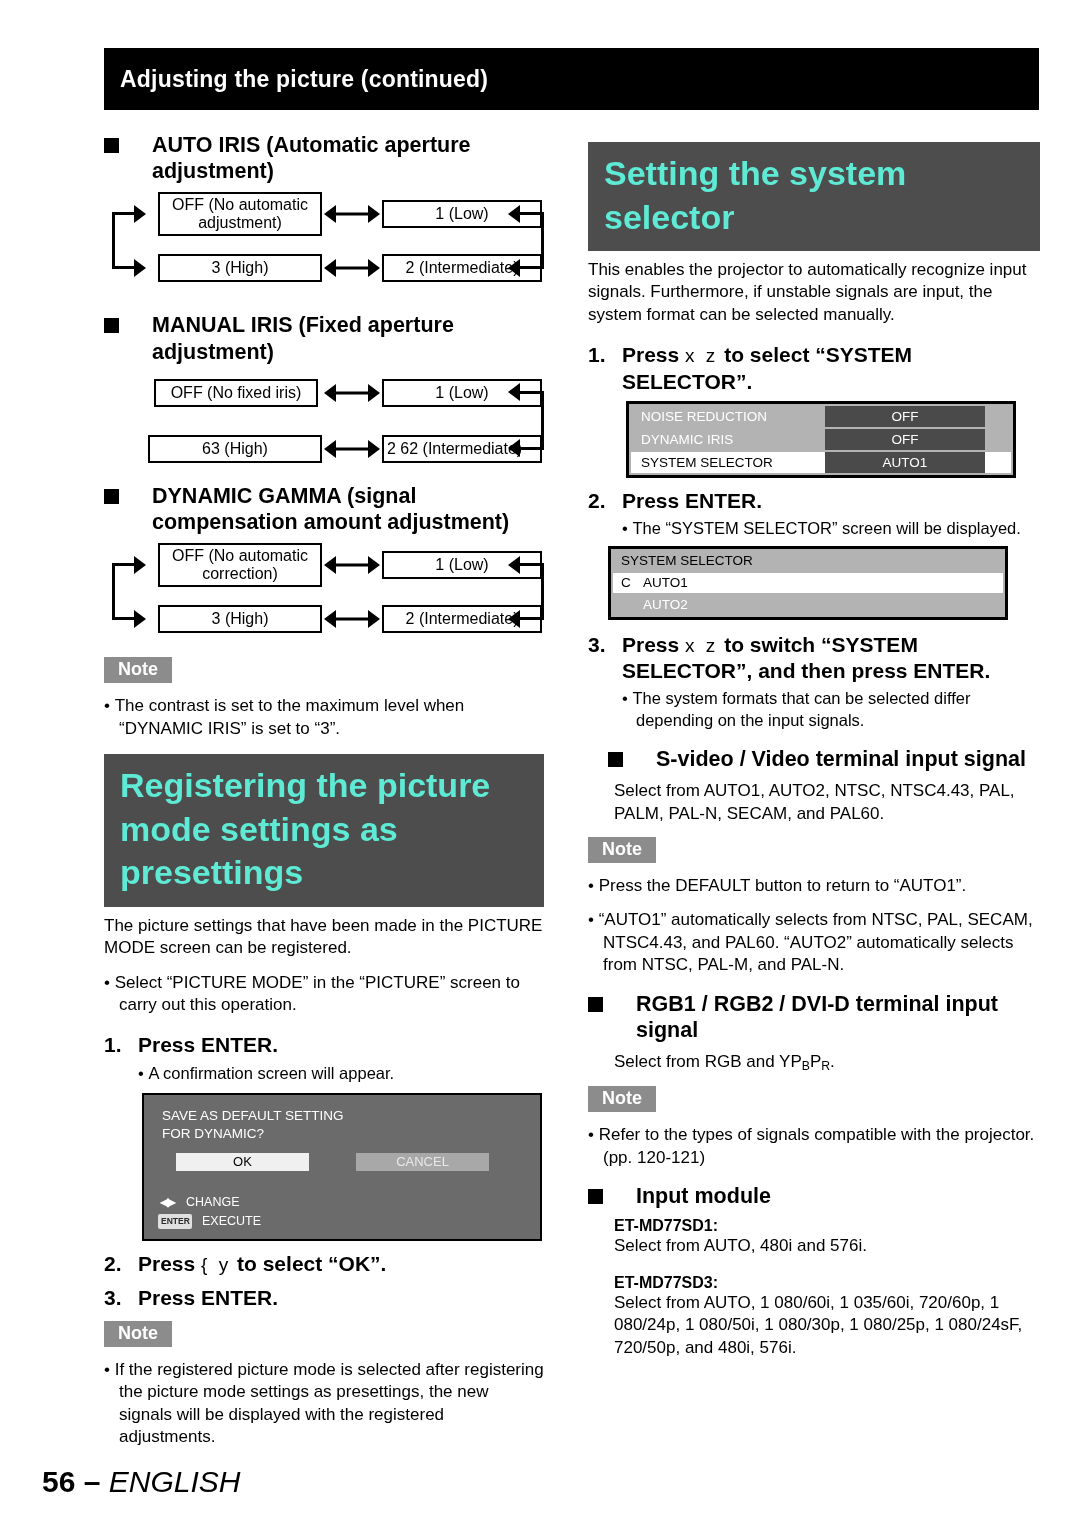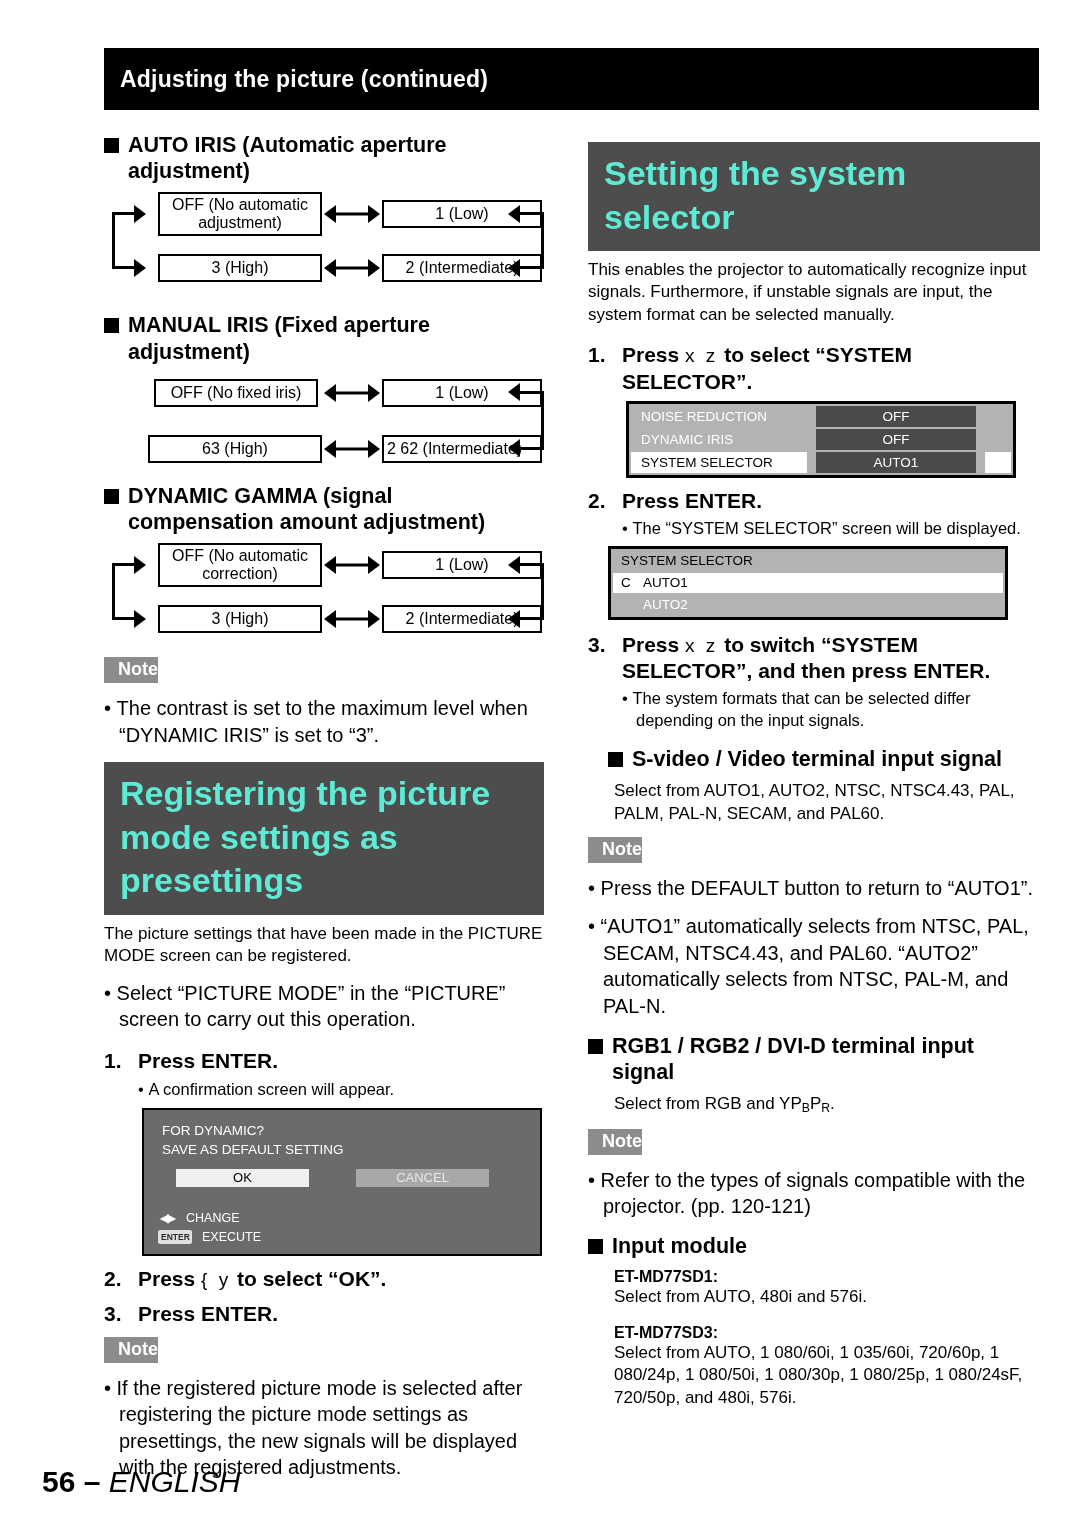--- a/index.html
+++ b/index.html
@@ -46,36 +46,37 @@
   }
 
   
   .sq-head {
     display: flex;
     align-items: flex-start;
     font-size: 21.5px;
     font-weight: bold;
     line-height: 1.22;
     margin: 0 0 8px 0;
+    gap: 24px;
   }
   .sq-head .sq {
     flex: 0 0 auto;
     width: 15px; height: 15px;
     background: #000;
     margin: 6px 9px 0 0;
   }
   .sq-head .txt { flex: 1 1 auto; }
 
   p.body-text {
     font-size: 17px;
     line-height: 1.32;
     margin: 0 0 4px 0;
   }
   .bullet {
-    font-size: 20px;
+    font-size: 17px;
     line-height: 1.32;
     margin: 12px 0 4px 0;
     padding-left: 15px;
     text-indent: -15px;
   }
   .bullet::before { content: "\2022\00a0"; }
 
   .step {
     display: flex;
     font-size: 21px;
@@ -121,21 +122,21 @@
     padding: 10px 16px 12px 16px;
   }
 
   
   .note-tag {
     display: inline-block;
     background: #8c8c8c;
     color: #fff;
     font-size: 18px;
     font-weight: bold;
-    padding: 2px 0 3px 14px;
+    padding: 2px 14px 3px 14px;
   }
   .note-list { margin: 6px 0 0 0; }
 
   
   .flow {
     position: relative;
     width: 440px;
     margin: 4px 0 6px 0;
   }
   .flow.h4 { height: 104px; }
@@ -209,21 +210,20 @@
     background: #b3b3b3;
     width: 390px;
     margin: 6px 0 4px 38px;
     padding: 2px;
   }
   .osd-row {
     display: flex;
     height: 21px;
     align-items: stretch;
     margin-bottom: 2px;
-    gap: 9px;
   }
   .osd-row:last-child { margin-bottom: 0; }
   .osd-row .lbl {
     flex: 1 1 auto;
     background: #b3b3b3;
     color: #fff;
     font-size: 13.5px;
     display: flex; align-items: center;
     padding-left: 10px;
   }
@@ -463,22 +463,22 @@
     <div class="step">
       <span class="num">1.</span>
       <span class="stxt">Press ENTER.</span>
     </div>
     <div class="step-sub">
       <div class="b">A confirmation screen will appear.</div>
     </div>
 
     <div class="dlg">
       <div class="q">
+        <div>SAVE AS DEFAULT SETTING</div>
         <div>FOR DYNAMIC?</div>
-        <div>SAVE AS DEFAULT SETTING</div>
       </div>
       <div class="btnrow">
         <div class="btn ok">OK</div>
         <div class="btn cancel">CANCEL</div>
       </div>
       <div class="foot">
         <div class="r">
           <span class="lr-icon">◀▶</span>
           <span>CHANGE</span>
         </div>

